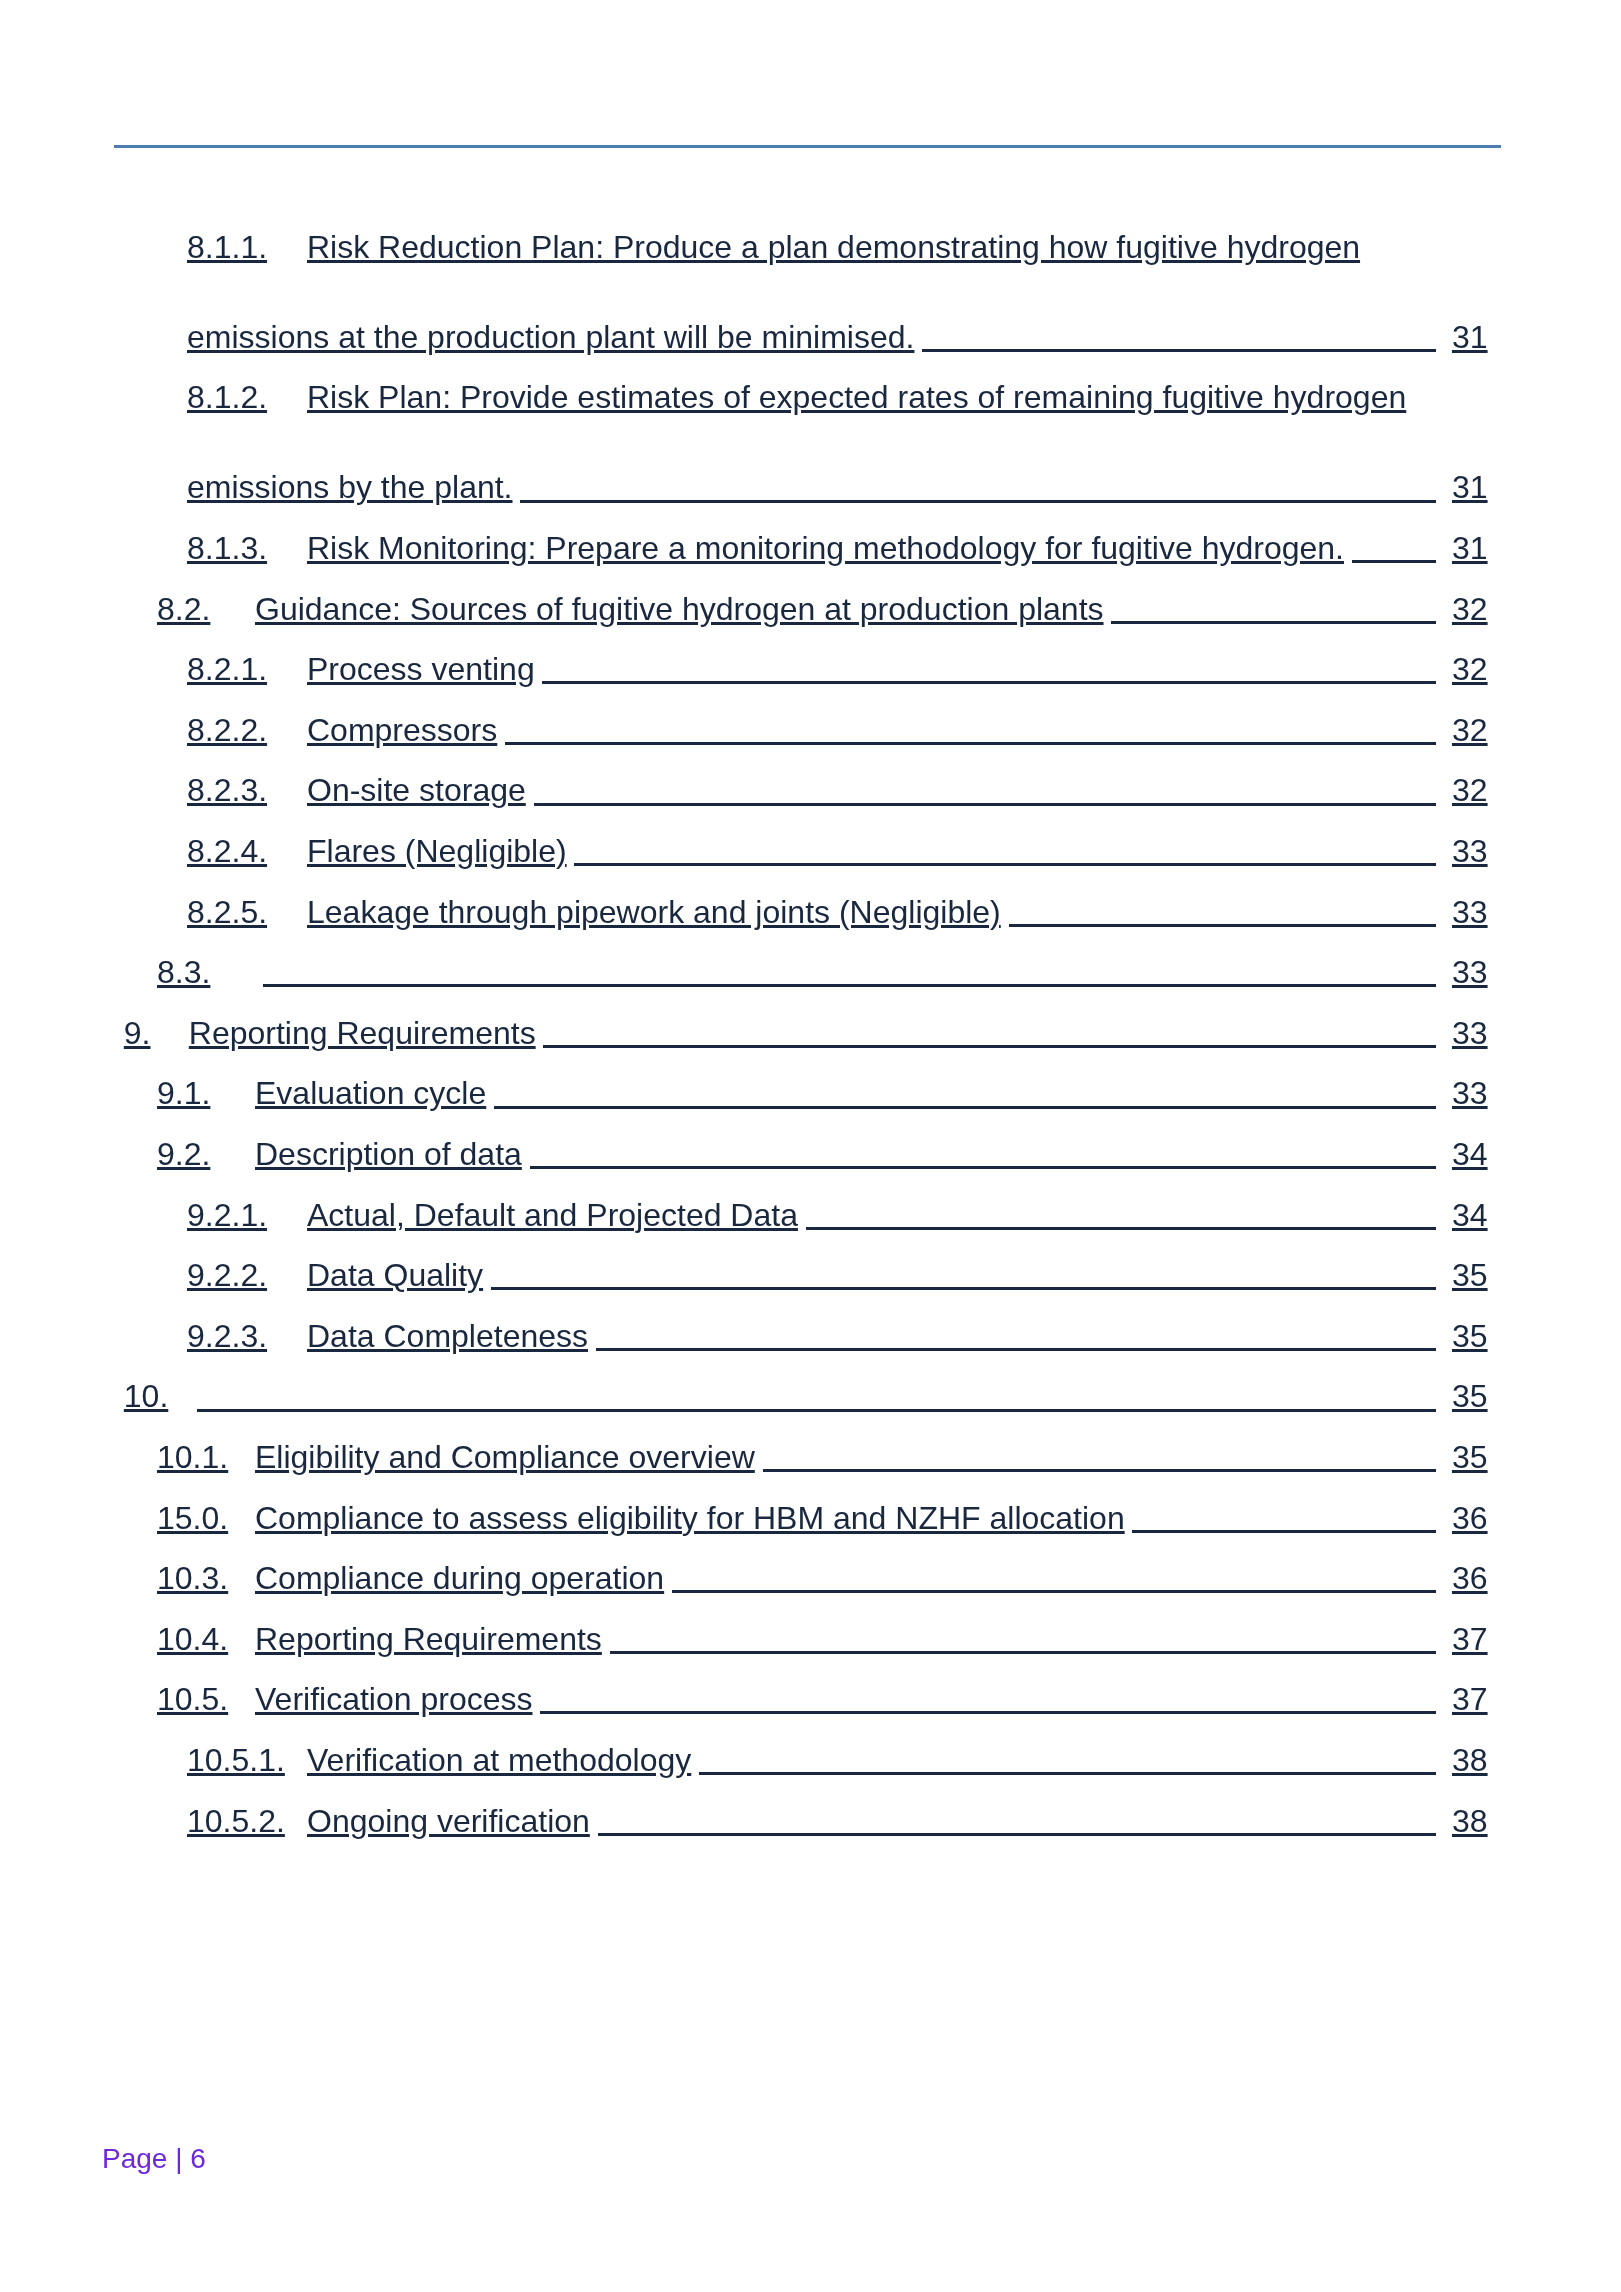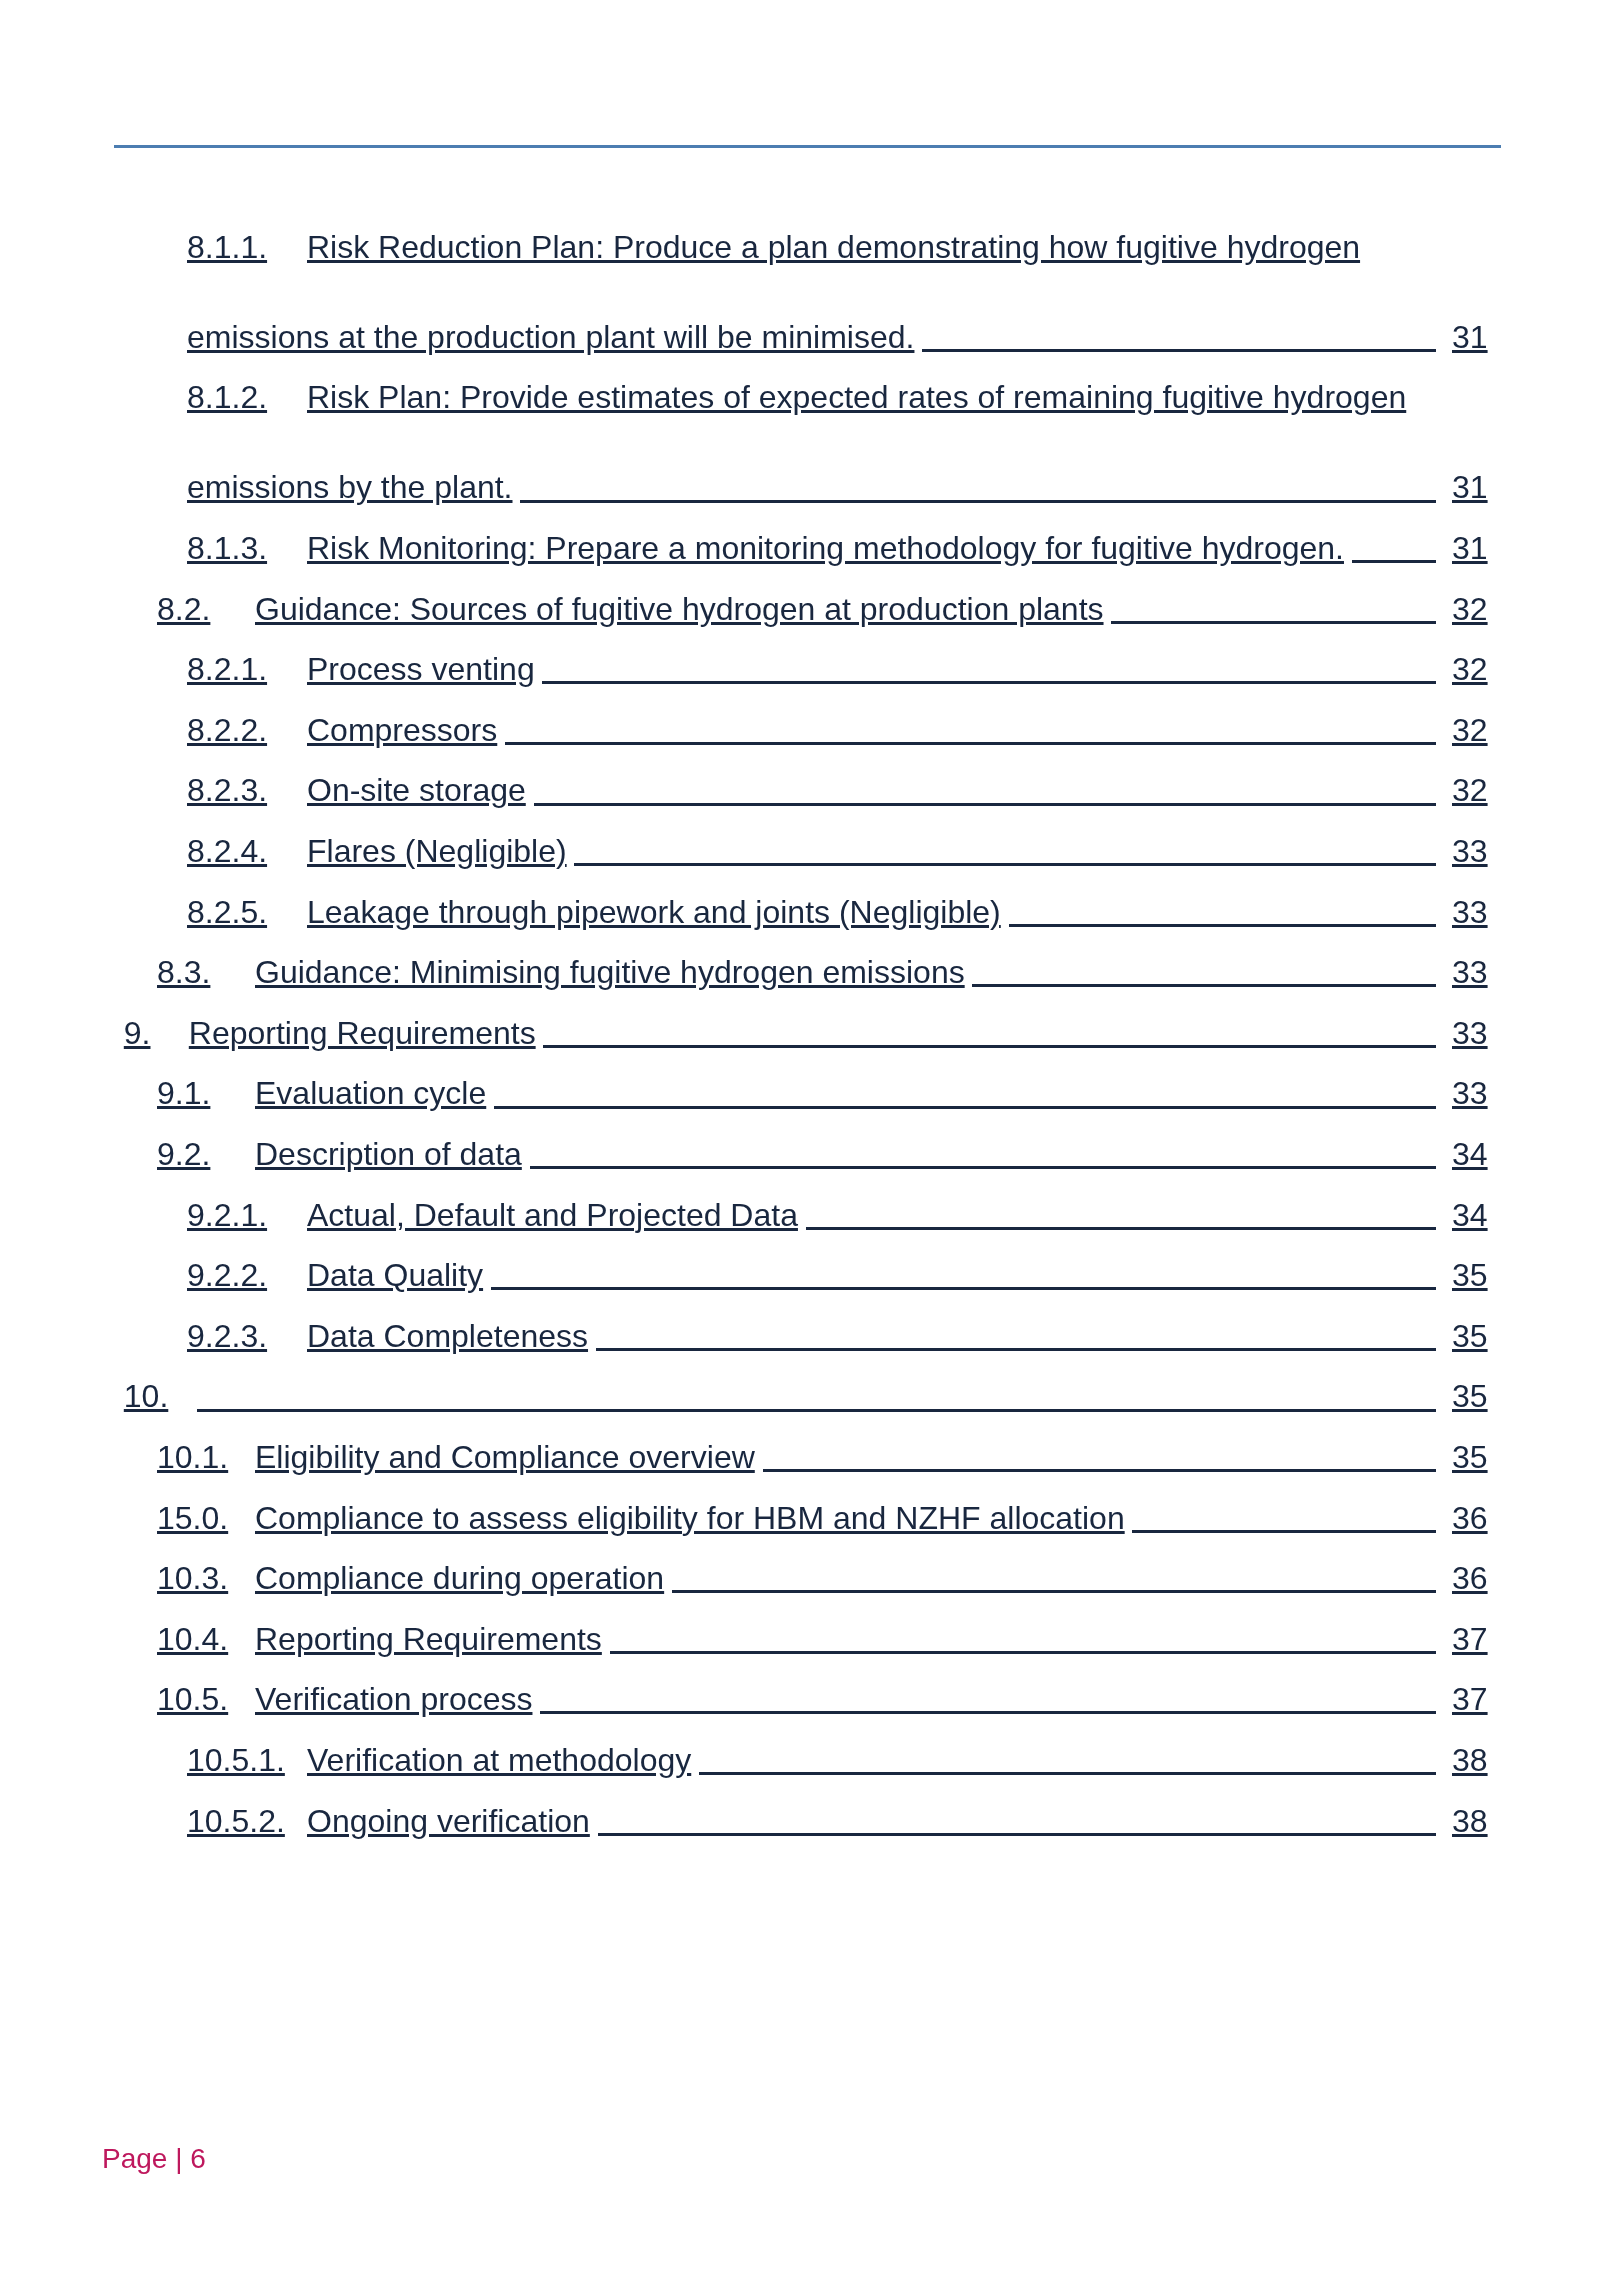--- a/index.html
+++ b/index.html
@@ -56,42 +56,42 @@
   }
   .pg {
     flex: 0 0 49px;
   }
   .footer {
     position: absolute;
     left: 102px;
     top: 2142px;
     font-size: 28px;
     line-height: 33px;
-    color: #be185d;
+    color: #6d28d9;
   }
 </style>
 </head>
 <body style="color: rgb(25, 39, 63);">
 
 <div class="page">
   <div class="content">
     <div class="top-rule" style="background: rgb(76, 125, 177);"></div>
     <div class="toc" id="toc">
         <div class="toc-row lvl3 nolead"><span class="num">8.1.1.</span><span class="txt">Risk Reduction Plan: Produce a plan demonstrating how fugitive hydrogen</span></div>
         <div class="toc-row lvl3 cont"><span class="txt">emissions at the production plant will be minimised.</span><span class="leader"></span><span class="pg">31</span></div>
         <div class="toc-row lvl3 nolead"><span class="num">8.1.2.</span><span class="txt">Risk Plan: Provide estimates of expected rates of remaining fugitive hydrogen</span></div>
         <div class="toc-row lvl3 cont"><span class="txt">emissions by the plant.</span><span class="leader"></span><span class="pg">31</span></div>
         <div class="toc-row lvl3"><span class="num">8.1.3.</span><span class="txt">Risk Monitoring: Prepare a monitoring methodology for fugitive hydrogen.</span><span class="leader"></span><span class="pg">31</span></div>
         <div class="toc-row lvl2"><span class="num">8.2.</span><span class="txt">Guidance: Sources of fugitive hydrogen at production plants</span><span class="leader"></span><span class="pg">32</span></div>
         <div class="toc-row lvl3"><span class="num">8.2.1.</span><span class="txt">Process venting</span><span class="leader"></span><span class="pg">32</span></div>
         <div class="toc-row lvl3"><span class="num">8.2.2.</span><span class="txt">Compressors</span><span class="leader"></span><span class="pg">32</span></div>
         <div class="toc-row lvl3"><span class="num">8.2.3.</span><span class="txt">On-site storage</span><span class="leader"></span><span class="pg">32</span></div>
         <div class="toc-row lvl3"><span class="num">8.2.4.</span><span class="txt">Flares (Negligible)</span><span class="leader"></span><span class="pg">33</span></div>
         <div class="toc-row lvl3"><span class="num">8.2.5.</span><span class="txt">Leakage through pipework and joints (Negligible)</span><span class="leader"></span><span class="pg">33</span></div>
-        <div class="toc-row lvl2"><span class="num">8.3.</span><span class="txt">Guidance: Minimising fugitive hydrogen emissions</span><span class="leader"></span><span class="pg">33</span></div>
+        <div class="toc-row lvl2"><span class="num">8.3.</span><span class="leader"></span><span class="pg">33</span></div>
         <div class="toc-row lvl1"><span class="num">9.</span><span class="txt">Reporting Requirements</span><span class="leader"></span><span class="pg">33</span></div>
         <div class="toc-row lvl2"><span class="num">9.1.</span><span class="txt">Evaluation cycle</span><span class="leader"></span><span class="pg">33</span></div>
         <div class="toc-row lvl2"><span class="num">9.2.</span><span class="txt">Description of data</span><span class="leader"></span><span class="pg">34</span></div>
         <div class="toc-row lvl3"><span class="num">9.2.1.</span><span class="txt">Actual, Default and Projected Data</span><span class="leader"></span><span class="pg">34</span></div>
         <div class="toc-row lvl3"><span class="num">9.2.2.</span><span class="txt">Data Quality</span><span class="leader"></span><span class="pg">35</span></div>
         <div class="toc-row lvl3"><span class="num">9.2.3.</span><span class="txt">Data Completeness</span><span class="leader"></span><span class="pg">35</span></div>
         <div class="toc-row lvl1"><span class="num">10.</span><span class="leader"></span><span class="pg">35</span></div>
         <div class="toc-row lvl2"><span class="num">10.1.</span><span class="txt">Eligibility and Compliance overview</span><span class="leader"></span><span class="pg">35</span></div>
         <div class="toc-row lvl2"><span class="num">15.0.</span><span class="txt">Compliance to assess eligibility for HBM and NZHF allocation</span><span class="leader"></span><span class="pg">36</span></div>
         <div class="toc-row lvl2"><span class="num">10.3.</span><span class="txt">Compliance during operation</span><span class="leader"></span><span class="pg">36</span></div>

